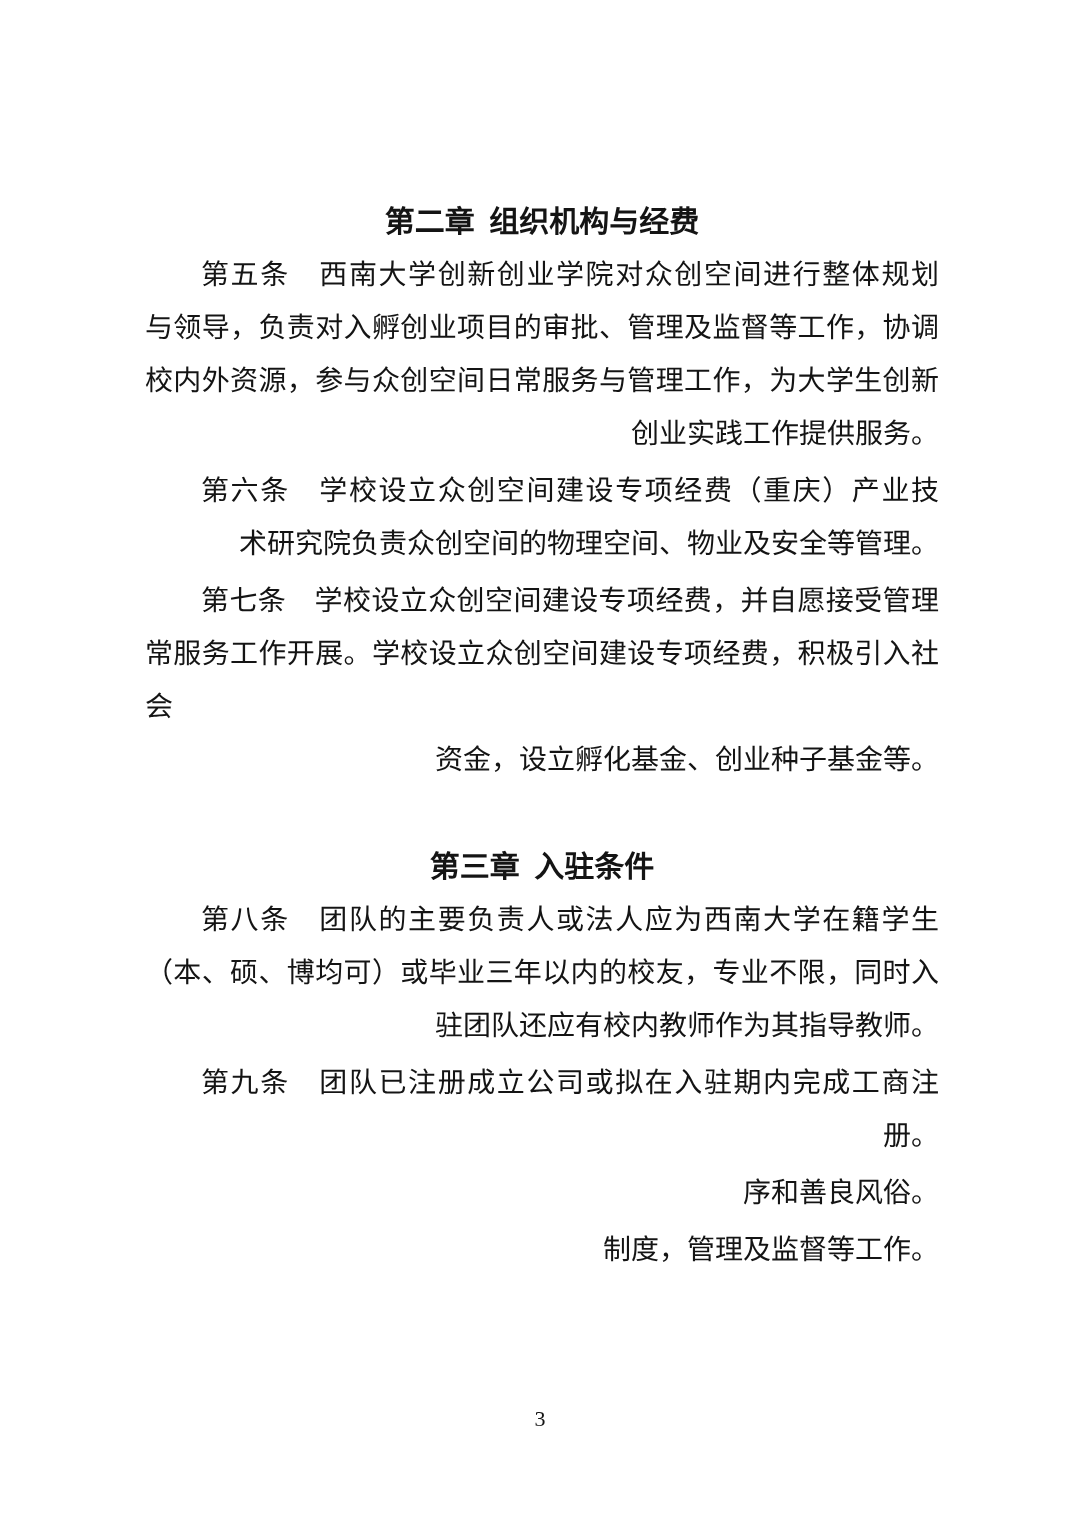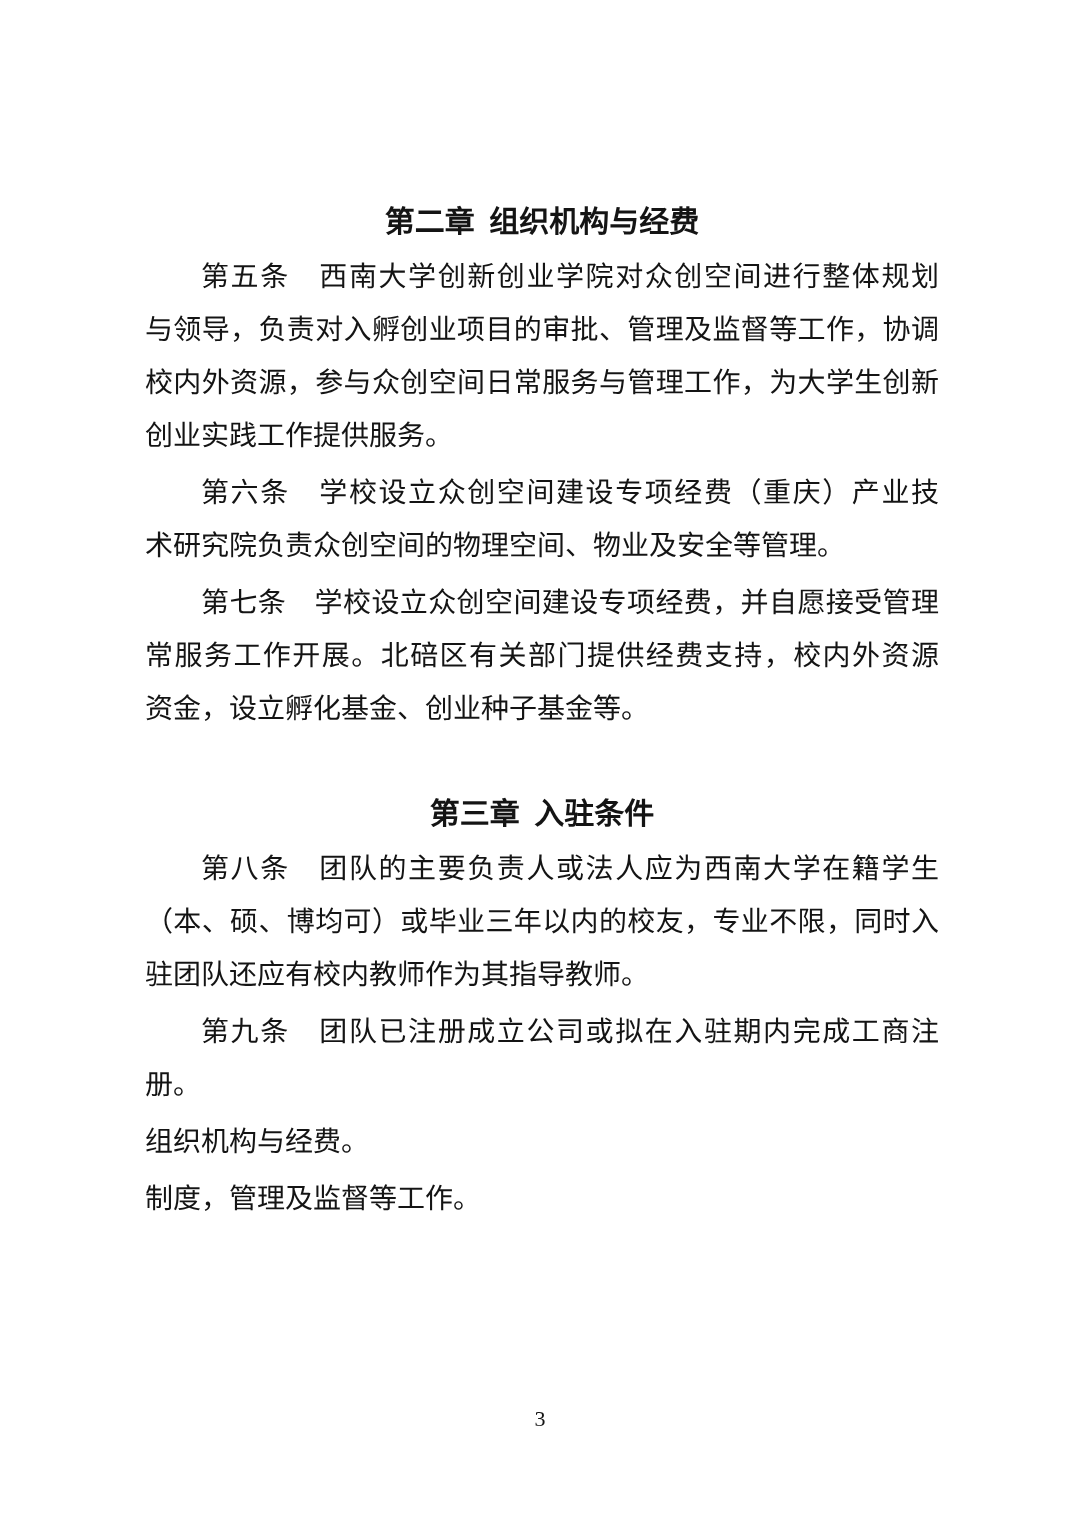--- a/index.html
+++ b/index.html
@@ -30,27 +30,27 @@
     line-height: 53px;
     text-align: center;
     word-spacing: 6px;
     color: #141414;
   }
   .chapter-heading.spaced {
     margin-top: 52px;
   }
   .paragraph {
     margin: 0 0 4px 0;
-    font-family: Liberation Sans, sans-serif;
+    font-family: Liberation Mono, monospace;
     font-size: 28px;
     line-height: 53px;
     color: #141414;
   }
   .t-line {
-    text-align: left;
+    text-align: right;
   }
   .t-line.indent {
     text-indent: 2em;
   }
   .t-line.fill {
     text-align: justify;
     text-align-last: justify;
   }
   .page-number {
     position: absolute;
@@ -75,34 +75,34 @@
         <div class="t-line fill">与领导，负责对入孵创业项目的审批、管理及监督等工作，协调</div>
         <div class="t-line fill">校内外资源，参与众创空间日常服务与管理工作，为大学生创新</div>
         <div class="t-line">创业实践工作提供服务。</div>
       </div>
       <div class="paragraph">
         <div class="t-line indent fill">第六条　学校设立众创空间建设专项经费（重庆）产业技</div>
         <div class="t-line">术研究院负责众创空间的物理空间、物业及安全等管理。</div>
       </div>
       <div class="paragraph">
         <div class="t-line indent fill">第七条　学校设立众创空间建设专项经费，并自愿接受管理</div>
-        <div class="t-line fill">常服务工作开展。北碚区有关部门提供经费支持，校内外资源</div>
+        <div class="t-line fill">常服务工作开展。学校设立众创空间建设专项经费，积极引入社会</div>
         <div class="t-line">资金，设立孵化基金、创业种子基金等。</div>
       </div>
       <div class="chapter-heading spaced">第三章 入驻条件</div>
       <div class="paragraph">
         <div class="t-line indent fill">第八条　团队的主要负责人或法人应为西南大学在籍学生</div>
         <div class="t-line fill">（本、硕、博均可）或毕业三年以内的校友，专业不限，同时入</div>
         <div class="t-line">驻团队还应有校内教师作为其指导教师。</div>
       </div>
       <div class="paragraph">
         <div class="t-line indent fill">第九条　团队已注册成立公司或拟在入驻期内完成工商注</div>
         <div class="t-line">册。</div>
       </div>
       <div class="paragraph">
-        <div class="t-line">组织机构与经费。</div>
+        <div class="t-line">序和善良风俗。</div>
       </div>
       <div class="paragraph">
         <div class="t-line">制度，管理及监督等工作。</div>
       </div>
     </div>
   <div class="page-number">3</div>
 </div>
 
 </body></html>

